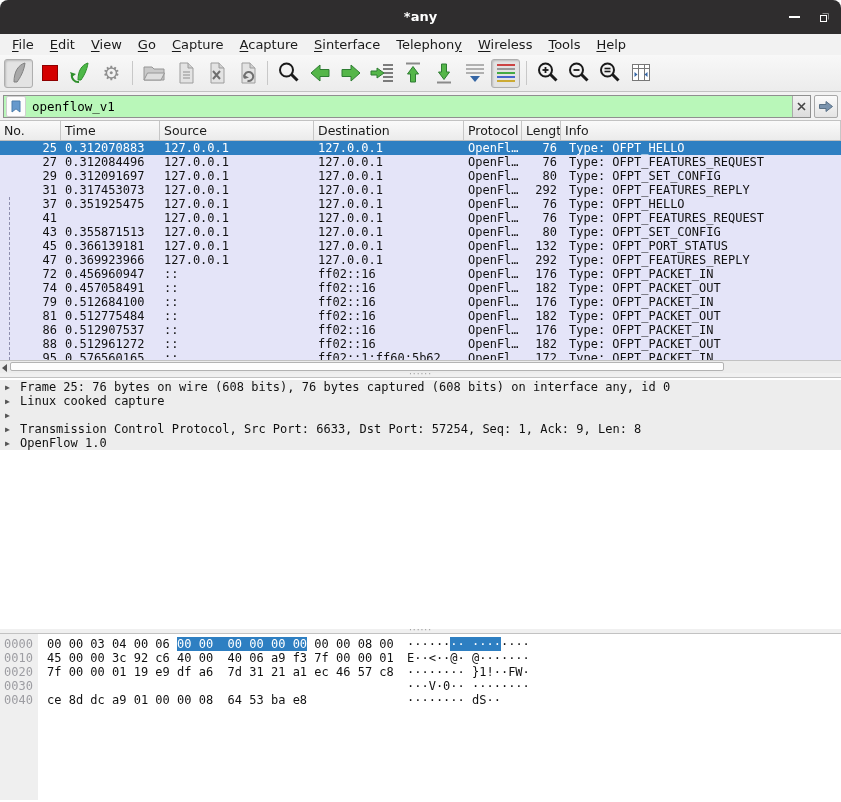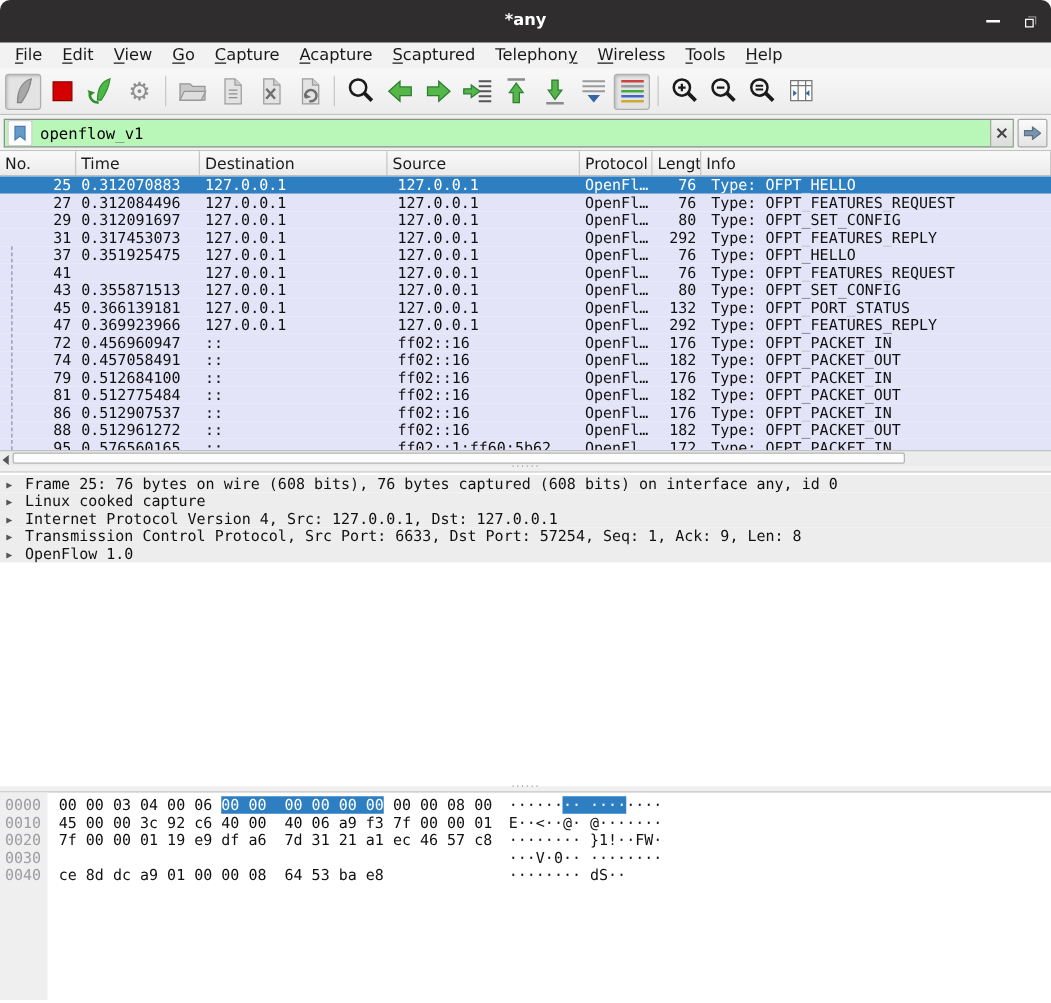--- a/index.html
+++ b/index.html
@@ -90,21 +90,21 @@
     </div>
   </div>
 
   <div class="menubar" id="menubar">
       <div class="menu-item"><span></span><u>F</u><span>ile</span></div>
       <div class="menu-item"><span></span><u>E</u><span>dit</span></div>
       <div class="menu-item"><span></span><u>V</u><span>iew</span></div>
       <div class="menu-item"><span></span><u>G</u><span>o</span></div>
       <div class="menu-item"><span></span><u>C</u><span>apture</span></div>
       <div class="menu-item"><span></span><u>A</u><span>capture</span></div>
-      <div class="menu-item"><span></span><u>S</u><span>captured</span></div>
+      <div class="menu-item"><span></span><u>S</u><span>interface</span></div>
       <div class="menu-item"><span>Telephon</span><u>y</u><span></span></div>
       <div class="menu-item"><span></span><u>W</u><span>ireless</span></div>
       <div class="menu-item"><span></span><u>T</u><span>ools</span></div>
       <div class="menu-item"><span></span><u>H</u><span>elp</span></div>
     </div>
 
   <div class="toolbar" id="toolbar">
       <div class="tool-btn framed">
         <svg width="26" height="26" viewBox="0 0 26 26">
           <path d="M8 22 C8 12 12 5 19 3 C18 11 14 18 11 22 Z" fill="#a8a8a8" stroke="#808080"></path>
@@ -273,22 +273,22 @@
     <span class="apply-btn">
       <svg width="14" height="11">
           <path d="M7 0.5 L13.5 5.5 L7 10.5 V7.5 H0.5 V3.5 H7 Z" fill="#7a93ad" stroke="#5a7186" stroke-width="1"></path>
         </svg>
     </span>
   </div>
 
   <div class="pl-header" id="plheader">
       <div class="pl-h-cell" style="width: 61px;">No.</div>
       <div class="pl-h-cell" style="width: 99px;">Time</div>
+      <div class="pl-h-cell" style="width: 154px;">Source</div>
       <div class="pl-h-cell" style="width: 150px;">Destination</div>
-      <div class="pl-h-cell" style="width: 154px;">Source</div>
       <div class="pl-h-cell" style="width: 58px;">Protocol</div>
       <div class="pl-h-cell" style="width: 39px;">Length</div>
       <div class="pl-h-cell" style="width: 280px;">Info</div>
     </div>
 
   <div class="pl-rows" id="plrows">
       <div class="pl-row selected">
         <div class="pl-cell right" style="width: 61px;">25</div>
         <div class="pl-cell" style="width: 99px;">0.312070883</div>
         <div class="pl-cell" style="width: 154px;">127.0.0.1</div>
@@ -439,21 +439,21 @@
     <div class="hs-thumb"></div>
   </div>
 
   <div class="splitter">
       <span class="dots"></span>
     </div>
 
   <div class="details" id="details">
       <div class="detail-row"><span class="tri">▶</span><span>Frame 25: 76 bytes on wire (608 bits), 76 bytes captured (608 bits) on interface any, id 0</span></div>
       <div class="detail-row"><span class="tri">▶</span><span>Linux cooked capture</span></div>
-      <div class="detail-row"><span class="tri">▶</span><span>Internet Protocol Version 4, Src: 127.0.0.1, Dst: 127.0.0.1</span></div>
+      <div class="detail-row"><span class="tri">▶</span></div>
       <div class="detail-row"><span class="tri">▶</span><span>Transmission Control Protocol, Src Port: 6633, Dst Port: 57254, Seq: 1, Ack: 9, Len: 8</span></div>
       <div class="detail-row"><span class="tri">▶</span><span>OpenFlow 1.0</span></div>
     </div>
 
   <div class="splitter">
       <span class="dots"></span>
     </div>
 
   <div class="hexpane">
     <div class="gutter"></div>

